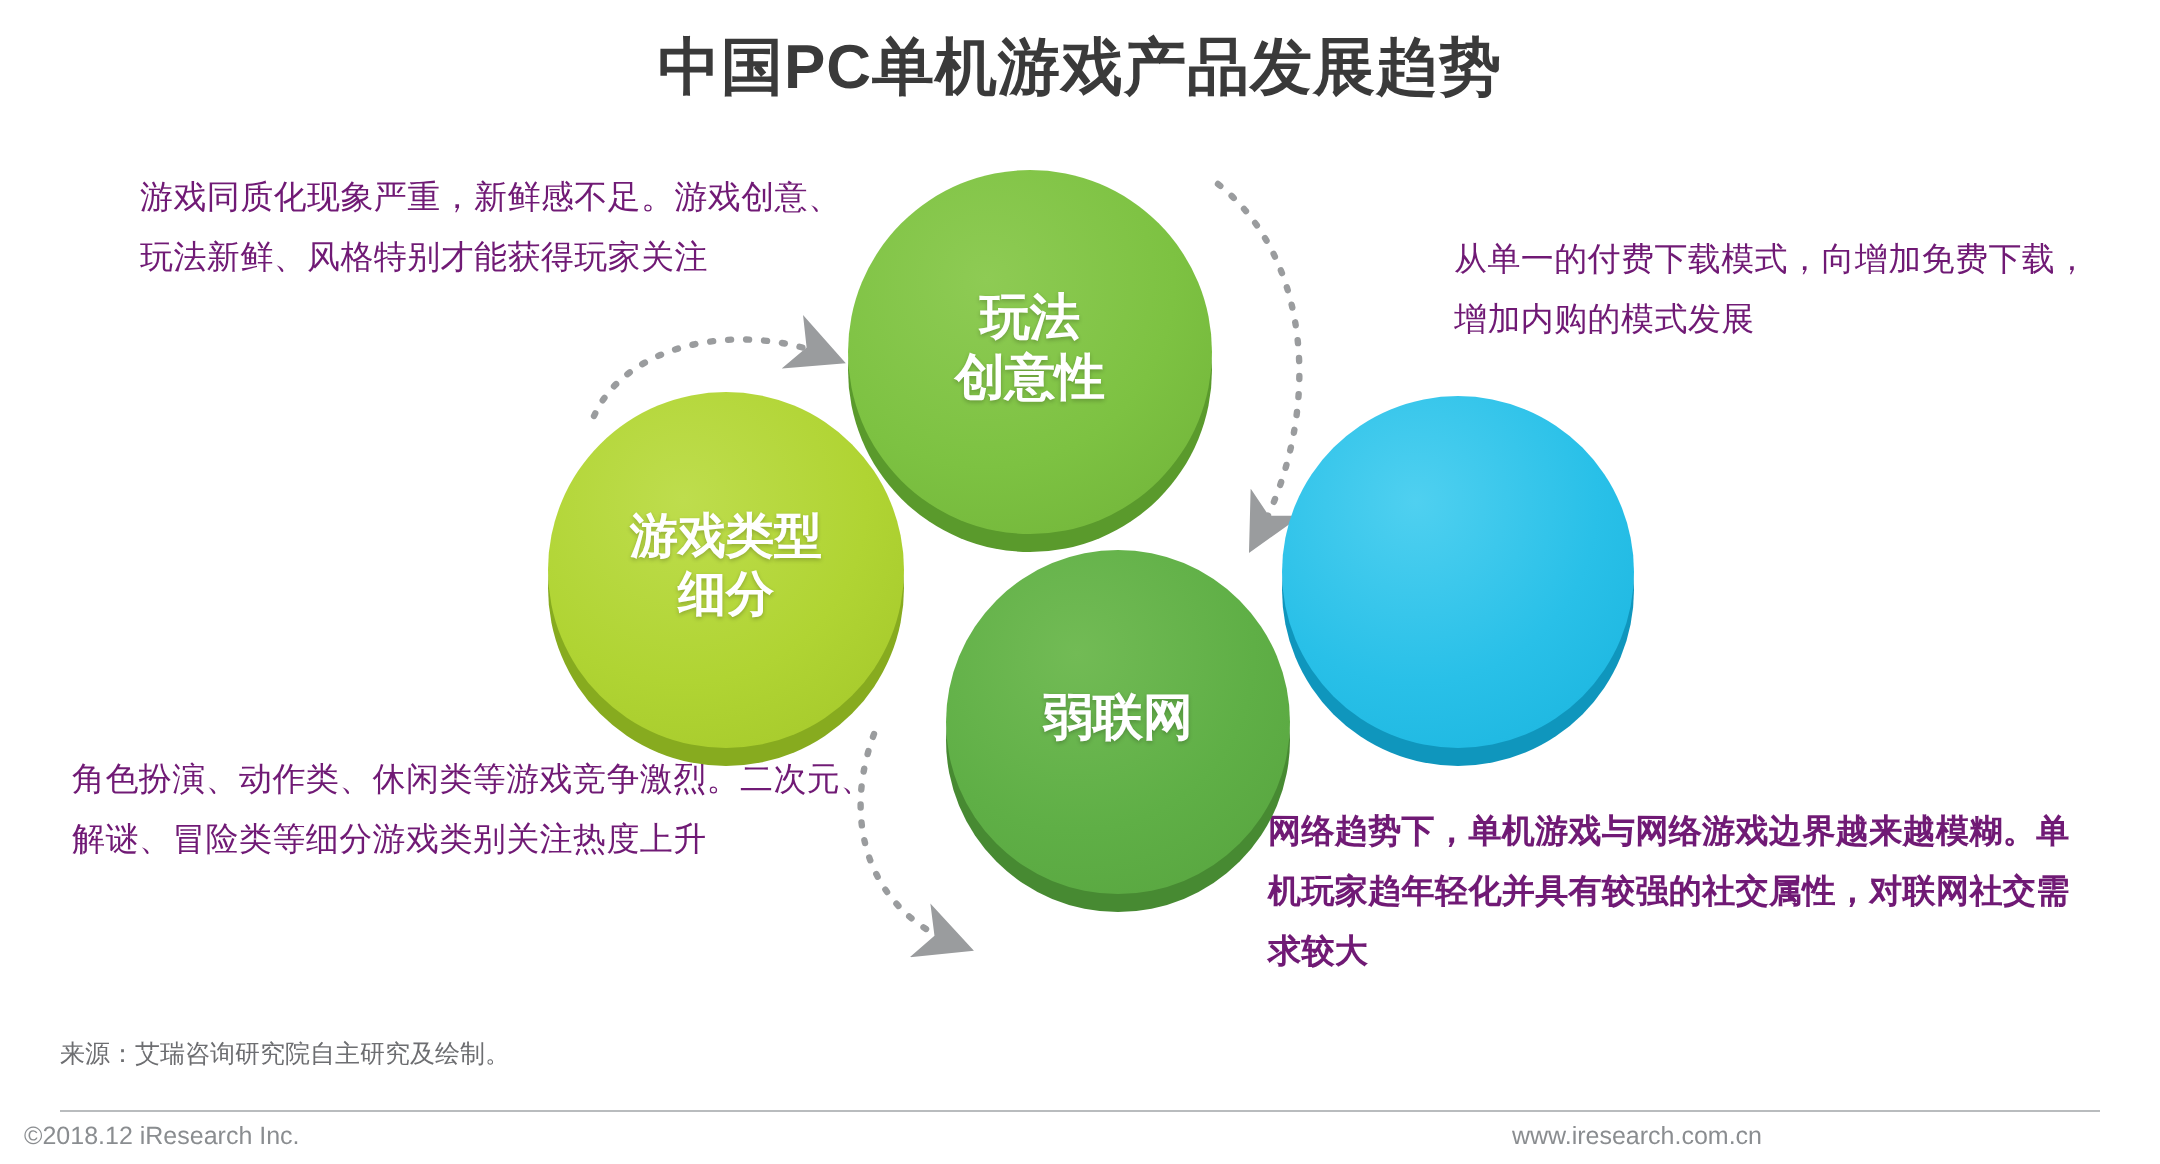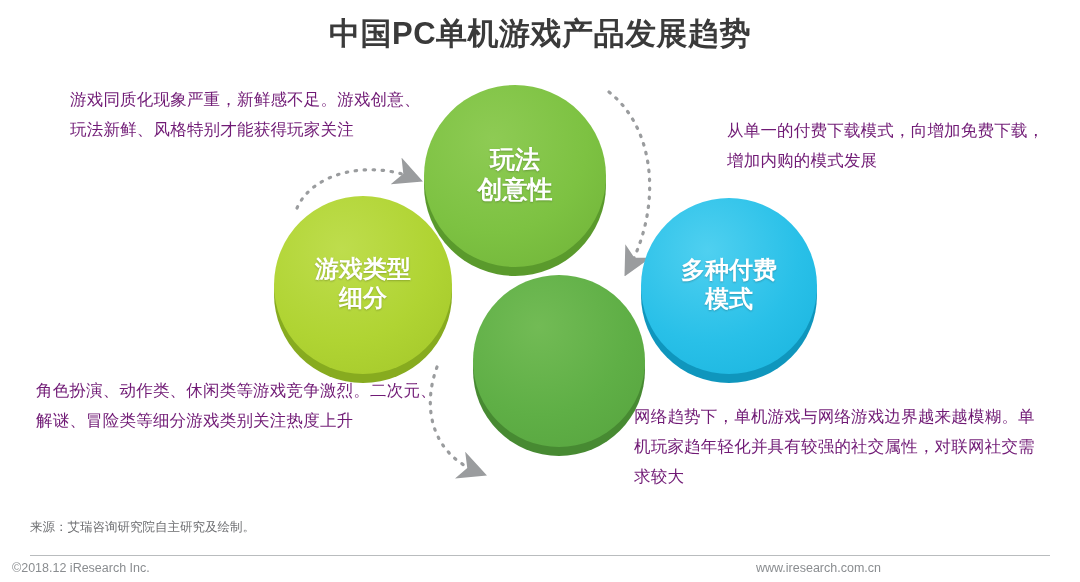--- a/index.html
+++ b/index.html
@@ -148,21 +148,21 @@
   .note {
     position: absolute;
     color: #701a75;
     font-size: 16.5px;
     line-height: 1.82;
     letter-spacing: 0.2px;
   }
   #note-top-left   { left: 70px;  top: 16px;  width: 352px; }
   #note-top-right  { left: 727px; top: 47px;  width: 330px; }
   #note-bottom-left{ left: 36px;  top: 307px; width: 416px; }
-  #note-bottom-right{left: 634px; top: 333px; width: 412px; }
+  #note-bottom-right{left: 634px; top: 333px; width: 412px; font-weight: bold; }
 
   
   .source-line {
     position: absolute;
     left: 30px;
     top: 519px;
     width: 1020px;
     color: #6d6e71;
     font-size: 12.5px;
     padding-bottom: 19px;
@@ -220,28 +220,27 @@
   <div class="bubble" id="bubble-genre">
     <div class="face"></div>
     <div class="lbl">
       <span>游戏类型</span><br>
       <span>细分</span>
     </div>
   </div>
 
   <div class="bubble" id="bubble-network">
     <div class="face"></div>
+    <div class="lbl">
+      <span>弱联网</span>
+    </div>
   </div>
 
   <div class="bubble" id="bubble-payment">
     <div class="face"></div>
-    <div class="lbl">
-      <span>多种付费</span><br>
-      <span>模式</span>
-    </div>
   </div>
 
   <div class="note" id="note-top-left">游戏同质化现象严重，新鲜感不足。游戏创意、玩法新鲜、风格特别才能获得玩家关注</div>
   <div class="note" id="note-bottom-left">角色扮演、动作类、休闲类等游戏竞争激烈。二次元、解谜、冒险类等细分游戏类别关注热度上升</div>
   <div class="note" id="note-top-right">从单一的付费下载模式，向增加免费下载，增加内购的模式发展</div>
   <div class="note" id="note-bottom-right">网络趋势下，单机游戏与网络游戏边界越来越模糊。单机玩家趋年轻化并具有较强的社交属性，对联网社交需求较大</div>
 </div>
 
 <div class="source-line">来源：艾瑞咨询研究院自主研究及绘制。</div>
 <div class="footer-bar">

